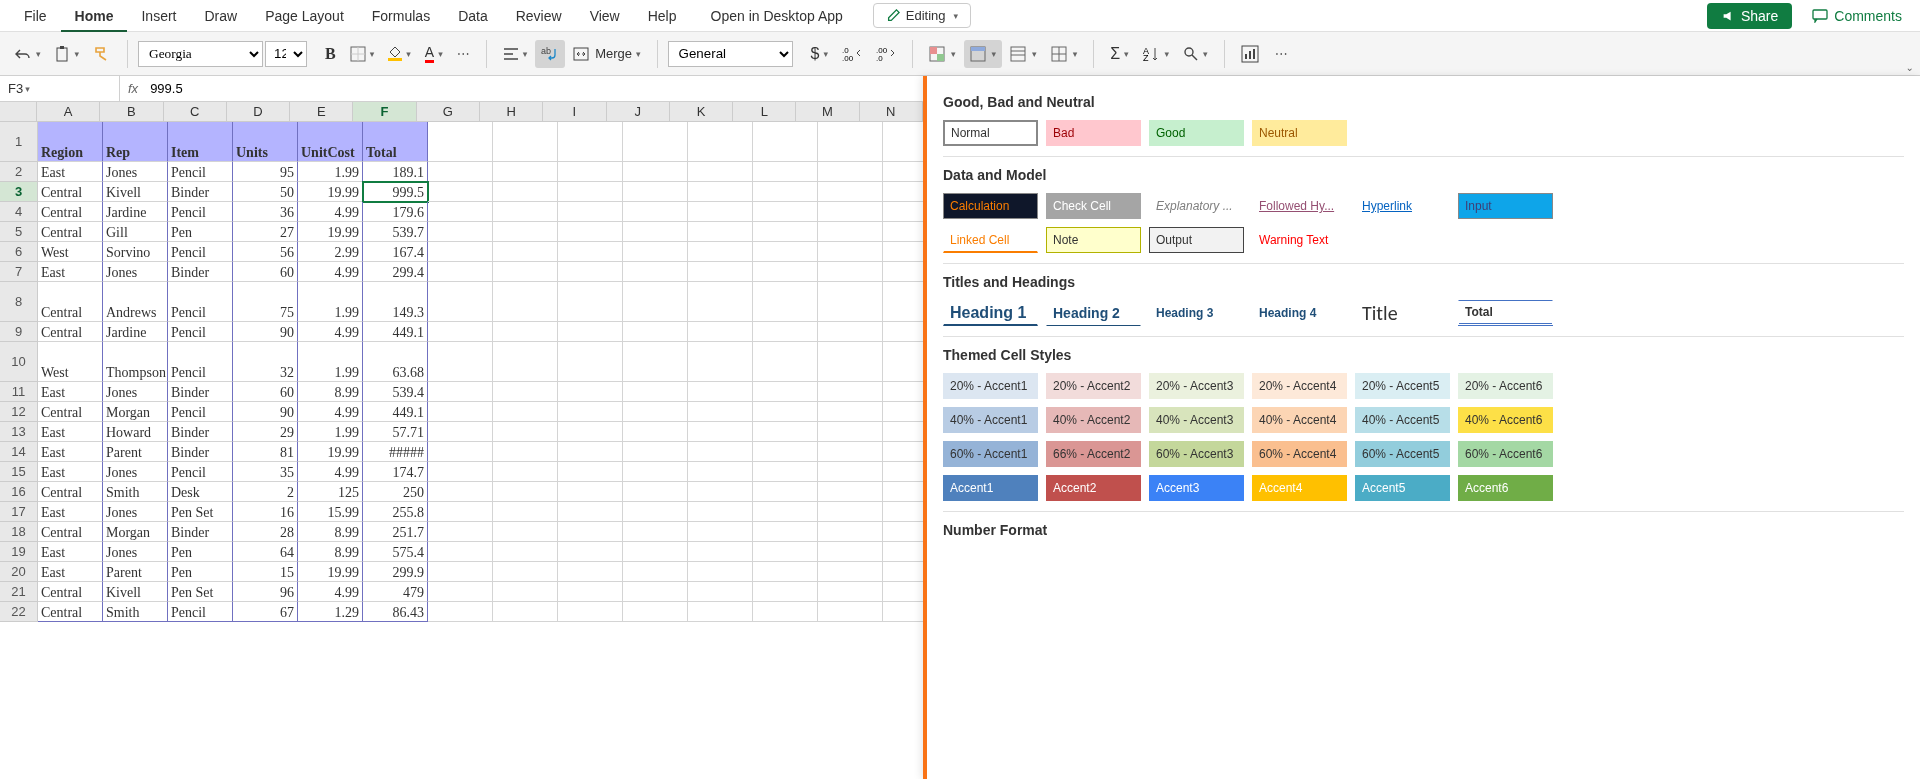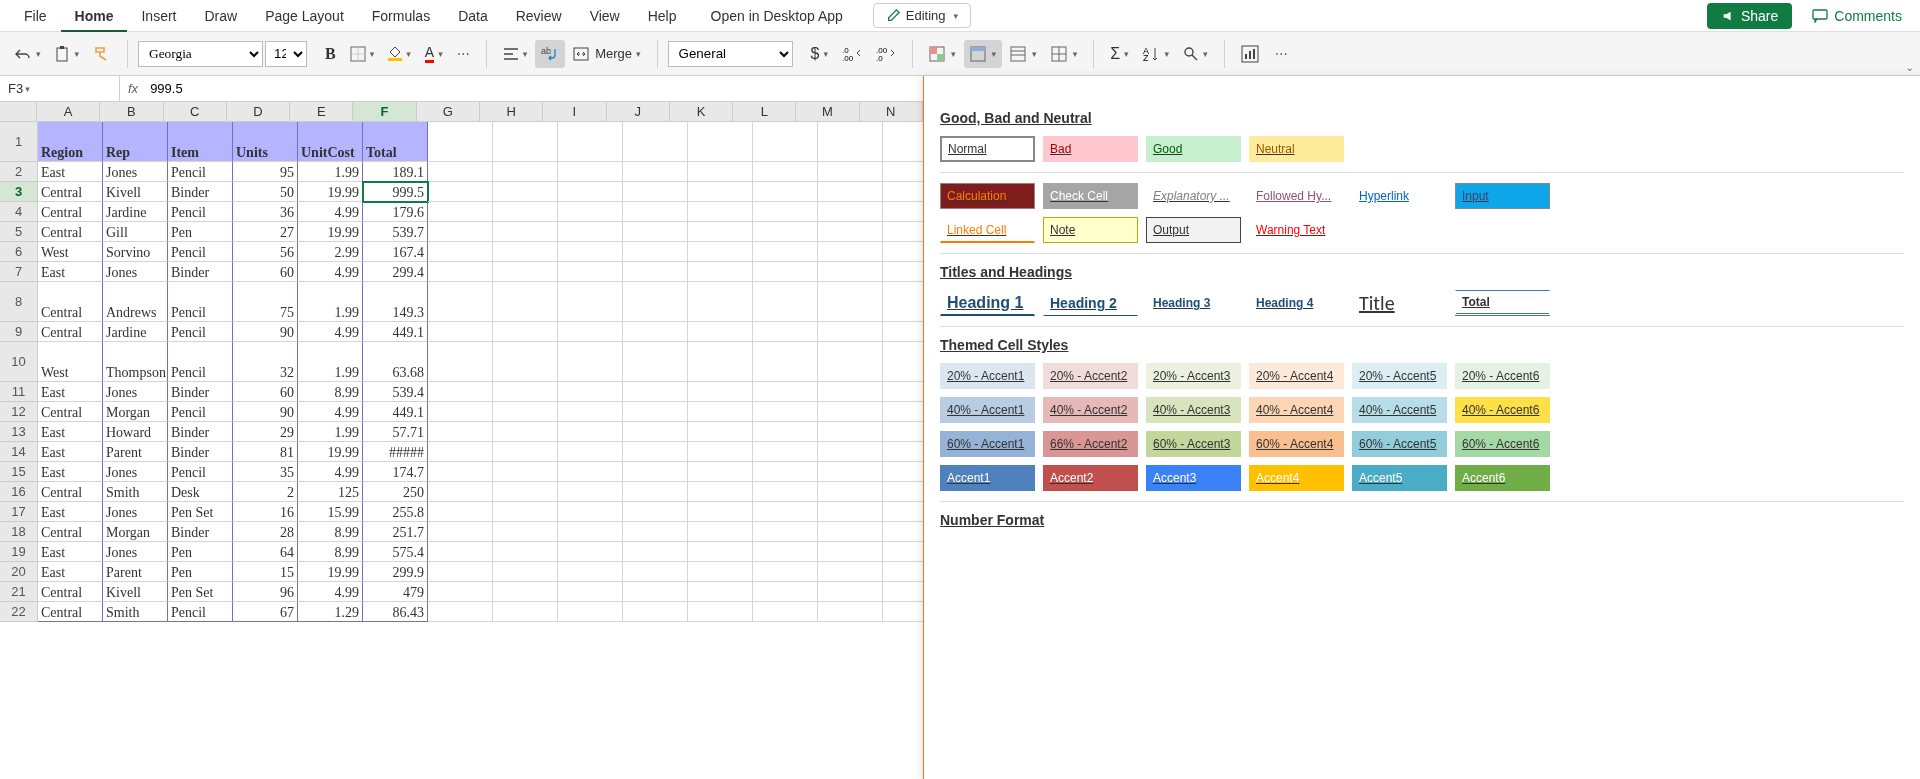--- a/index.html
+++ b/index.html
@@ -51,31 +51,31 @@
 .cells { position: relative; }
 .row { display: flex; }
 .cell { border-right: 1px solid #d4d4d4; border-bottom: 1px solid #d4d4d4; padding: 0 3px; font-family: Georgia, serif; font-size: 14px; overflow: hidden; white-space: nowrap; display: flex; align-items: flex-end; }
 .cell.num { justify-content: flex-end; }
 .cell.hdr { background: #b4b4ff; font-weight: bold; }
 .table-border-r { border-right: 1px solid #7070c0; }
 .table-border-b { border-bottom: 1px solid #7070c0; }
 .active-cell { outline: 2px solid #107c41; outline-offset: -1px; }
 
 
-.styles-panel { position: absolute; top: 76px; left: 923px; right: 0; bottom: 0; background: #fff; border-left: 1px solid #f97316; padding: 28px 16px; overflow-y: auto; box-shadow: -2px 0 8px rgba(0,0,0,0.1); text-decoration: underline; }
+.styles-panel { position: absolute; top: 76px; left: 923px; right: 0; bottom: 0; background: #fff; border-left: 4px solid #f97316; padding: 12px 16px; overflow-y: auto; box-shadow: -2px 0 8px rgba(0,0,0,0.1); }
 .sp-section-title { font-size: 14px; font-weight: 600; margin: 6px 0 10px 0; }
 .sp-row { display: flex; gap: 8px; margin-bottom: 8px; flex-wrap: wrap; }
 .sp-swatch { width: 95px; height: 26px; display: flex; align-items: center; padding: 0 6px; font-size: 12px; border: 1px solid transparent; cursor: pointer; }
 .sp-divider { height: 1px; background: #e0e0e0; margin: 10px 0; }
 
 .normal-sw { border: 2px solid #888; background: #fff; }
 .bad-sw { background: #ffc7ce; color: #9c0006; }
 .good-sw { background: #c6efce; color: #006100; }
 .neutral-sw { background: #ffeb9c; color: #9c5700; }
-.calc-sw { background: #7f1d1d; color: #fa7d00; border: 1px solid #888; }
+.calc-sw { background: #0f172a; color: #fa7d00; border: 1px solid #888; }
 .check-sw { background: #a5a5a5; color: #fff; }
 .explan-sw { color: #7f7f7f; font-style: italic; }
 .follow-sw { color: #954f72; text-decoration: underline; }
 .hyper-sw { color: #0563c1; text-decoration: underline; }
 .input-sw { background: #0ea5e9; color: #3f3f76; border: 1px solid #888; }
 .linked-sw { color: #fa7d00; border-bottom: 2px solid #fa7d00; }
 .note-sw { background: #ffffcc; border: 1px solid #b2b200; }
 .output-sw { background: #f2f2f2; border: 1px solid #444; }
 .warn-sw { color: #ff0000; }
 .h1-sw { color: #1f4e78; font-weight: bold; font-size: 16px; border-bottom: 2px solid #1f4e78; }
@@ -698,20 +698,21 @@
 
 <div class="styles-panel">
   <div class="sp-section-title">Good, Bad and Neutral</div>
   <div class="sp-row">
     <div class="sp-swatch normal-sw">Normal</div>
     <div class="sp-swatch bad-sw">Bad</div>
     <div class="sp-swatch good-sw">Good</div>
     <div class="sp-swatch neutral-sw">Neutral</div>
   </div>
   <div class="sp-divider"></div>
+  <div class="sp-section-title">Data and Model</div>
   <div class="sp-row">
     <div class="sp-swatch calc-sw">Calculation</div>
     <div class="sp-swatch check-sw">Check Cell</div>
     <div class="sp-swatch explan-sw">Explanatory ...</div>
     <div class="sp-swatch follow-sw">Followed Hy...</div>
     <div class="sp-swatch hyper-sw">Hyperlink</div>
     <div class="sp-swatch input-sw">Input</div>
   </div>
   <div class="sp-row">
     <div class="sp-swatch linked-sw">Linked Cell</div>

